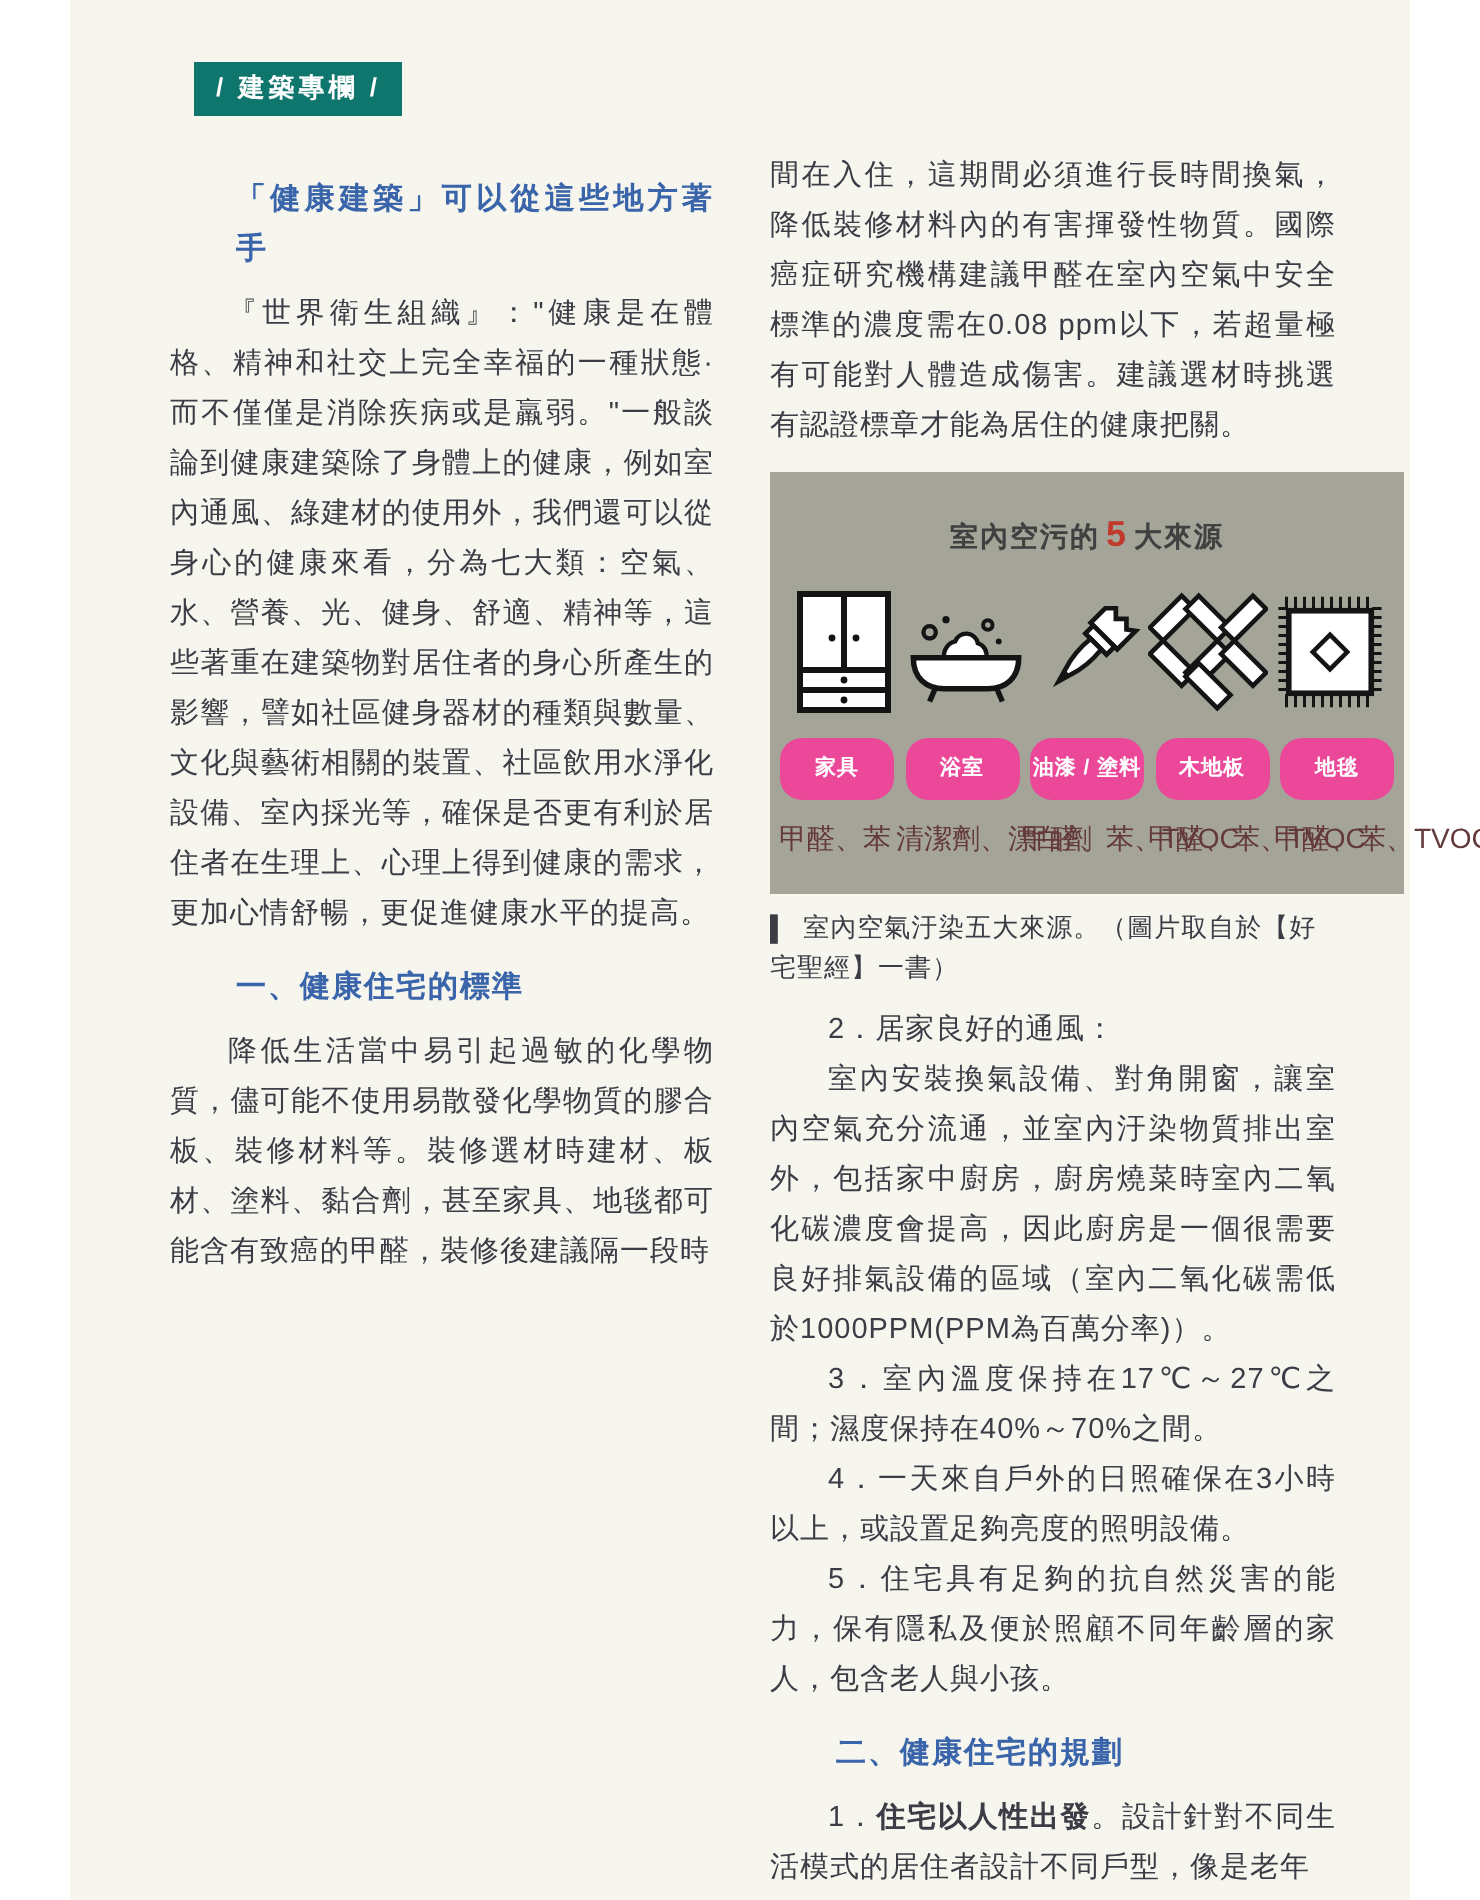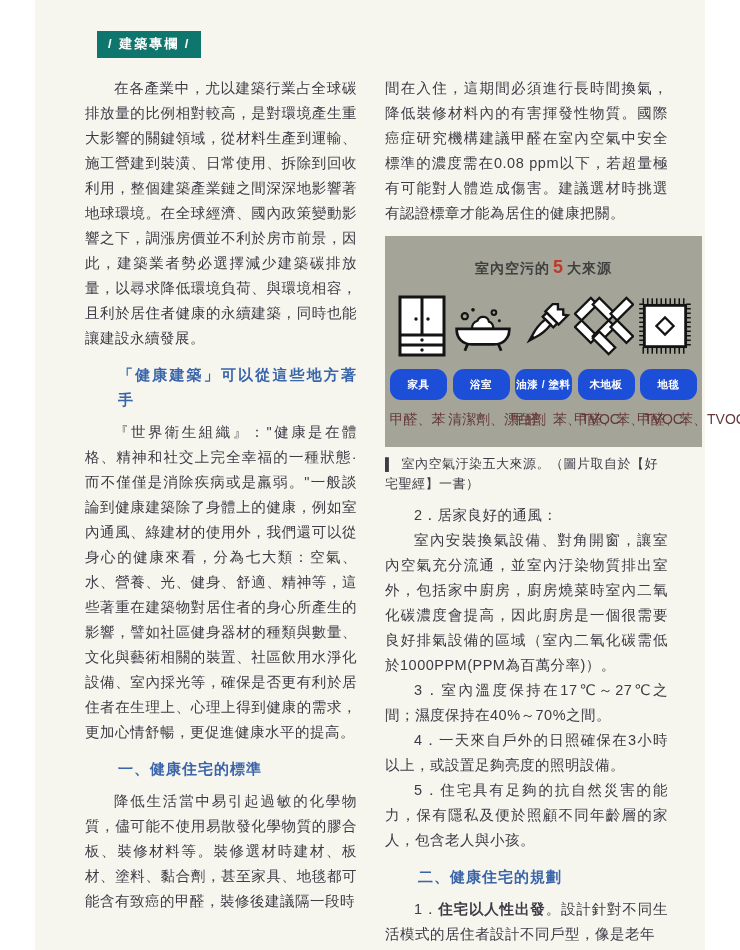--- a/index.html
+++ b/index.html
@@ -37,21 +37,21 @@
   }
   .info-title{
     text-align:center;color:#3f4040;font-weight:bold;
     font-size:14px;letter-spacing:1px;line-height:18px;
   }
   .info-title .num{color:#c0392b;font-size:18px;padding:0 3px;}
   .info-icons{display:flex;justify-content:space-between;padding:0 7px;margin:16px 0 12px 0;}
   .info-icons .cell{width:60px;height:64px;display:flex;align-items:flex-end;justify-content:center;}
   .info-labels{display:flex;justify-content:space-between;padding:0 5px;}
   .info-labels .pill{
-    width:57px;background:#1d4ed8;color:#ffffff;border-radius:11px;
+    width:57px;background:#ec4899;color:#ffffff;border-radius:11px;
     font-size:10.5px;font-weight:bold;text-align:center;
     padding:3px 0;white-space:nowrap;letter-spacing:0.5px;
   }
   .info-subs{display:flex;justify-content:space-between;padding:0 2px;margin-top:7px;}
   .info-subs .sub{
     width:63px;color:#64393a;font-size:14px;text-align:center;
     white-space:nowrap;letter-spacing:0;
   }
   .caption{
     margin:8px 0 0 0;font-size:13px;line-height:20px;
@@ -69,21 +69,20 @@
 </head>
 <body>
 
 <div class="page">
 
   <div class="badge">/ 建築專欄 /</div>
 
   <div class="columns">
 
     <div class="col col-left">
-      <p class="para">在各產業中，尤以建築行業占全球碳排放量的比例相對較高，是對環境產生重大影響的關鍵領域，從材料生產到運輸、施工營建到裝潢、日常使用、拆除到回收利用，整個建築產業鏈之間深深地影響著地球環境。在全球經濟、國內政策變動影響之下，調漲房價並不利於房市前景，因此，建築業者勢必選擇減少建築碳排放量，以尋求降低環境負荷、與環境相容，且利於居住者健康的永續建築，同時也能讓建設永續發展。</p>
       <div class="heading">「健康建築」可以從這些地方著手</div>
       <p class="para">『世界衛生組織』："健康是在體格、精神和社交上完全幸福的一種狀態·而不僅僅是消除疾病或是羸弱。"一般談論到健康建築除了身體上的健康，例如室內通風、綠建材的使用外，我們還可以從身心的健康來看，分為七大類：空氣、水、營養、光、健身、舒適、精神等，這些著重在建築物對居住者的身心所產生的影響，譬如社區健身器材的種類與數量、文化與藝術相關的裝置、社區飲用水淨化設備、室內採光等，確保是否更有利於居住者在生理上、心理上得到健康的需求，更加心情舒暢，更促進健康水平的提高。</p>
       <div class="heading">一、健康住宅的標準</div>
       <p class="para">降低生活當中易引起過敏的化學物質，儘可能不使用易散發化學物質的膠合板、裝修材料等。裝修選材時建材、板材、塗料、黏合劑，甚至家具、地毯都可能含有致癌的甲醛，裝修後建議隔一段時</p>
     </div>
 
     <div class="col col-right">
       <p class="para noindent">間在入住，這期間必須進行長時間換氣，降低裝修材料內的有害揮發性物質。國際癌症研究機構建議甲醛在室內空氣中安全標準的濃度需在0.08 ppm以下，若超量極有可能對人體造成傷害。建議選材時挑選有認證標章才能為居住的健康把關。</p>
 
       <div class="infographic">

